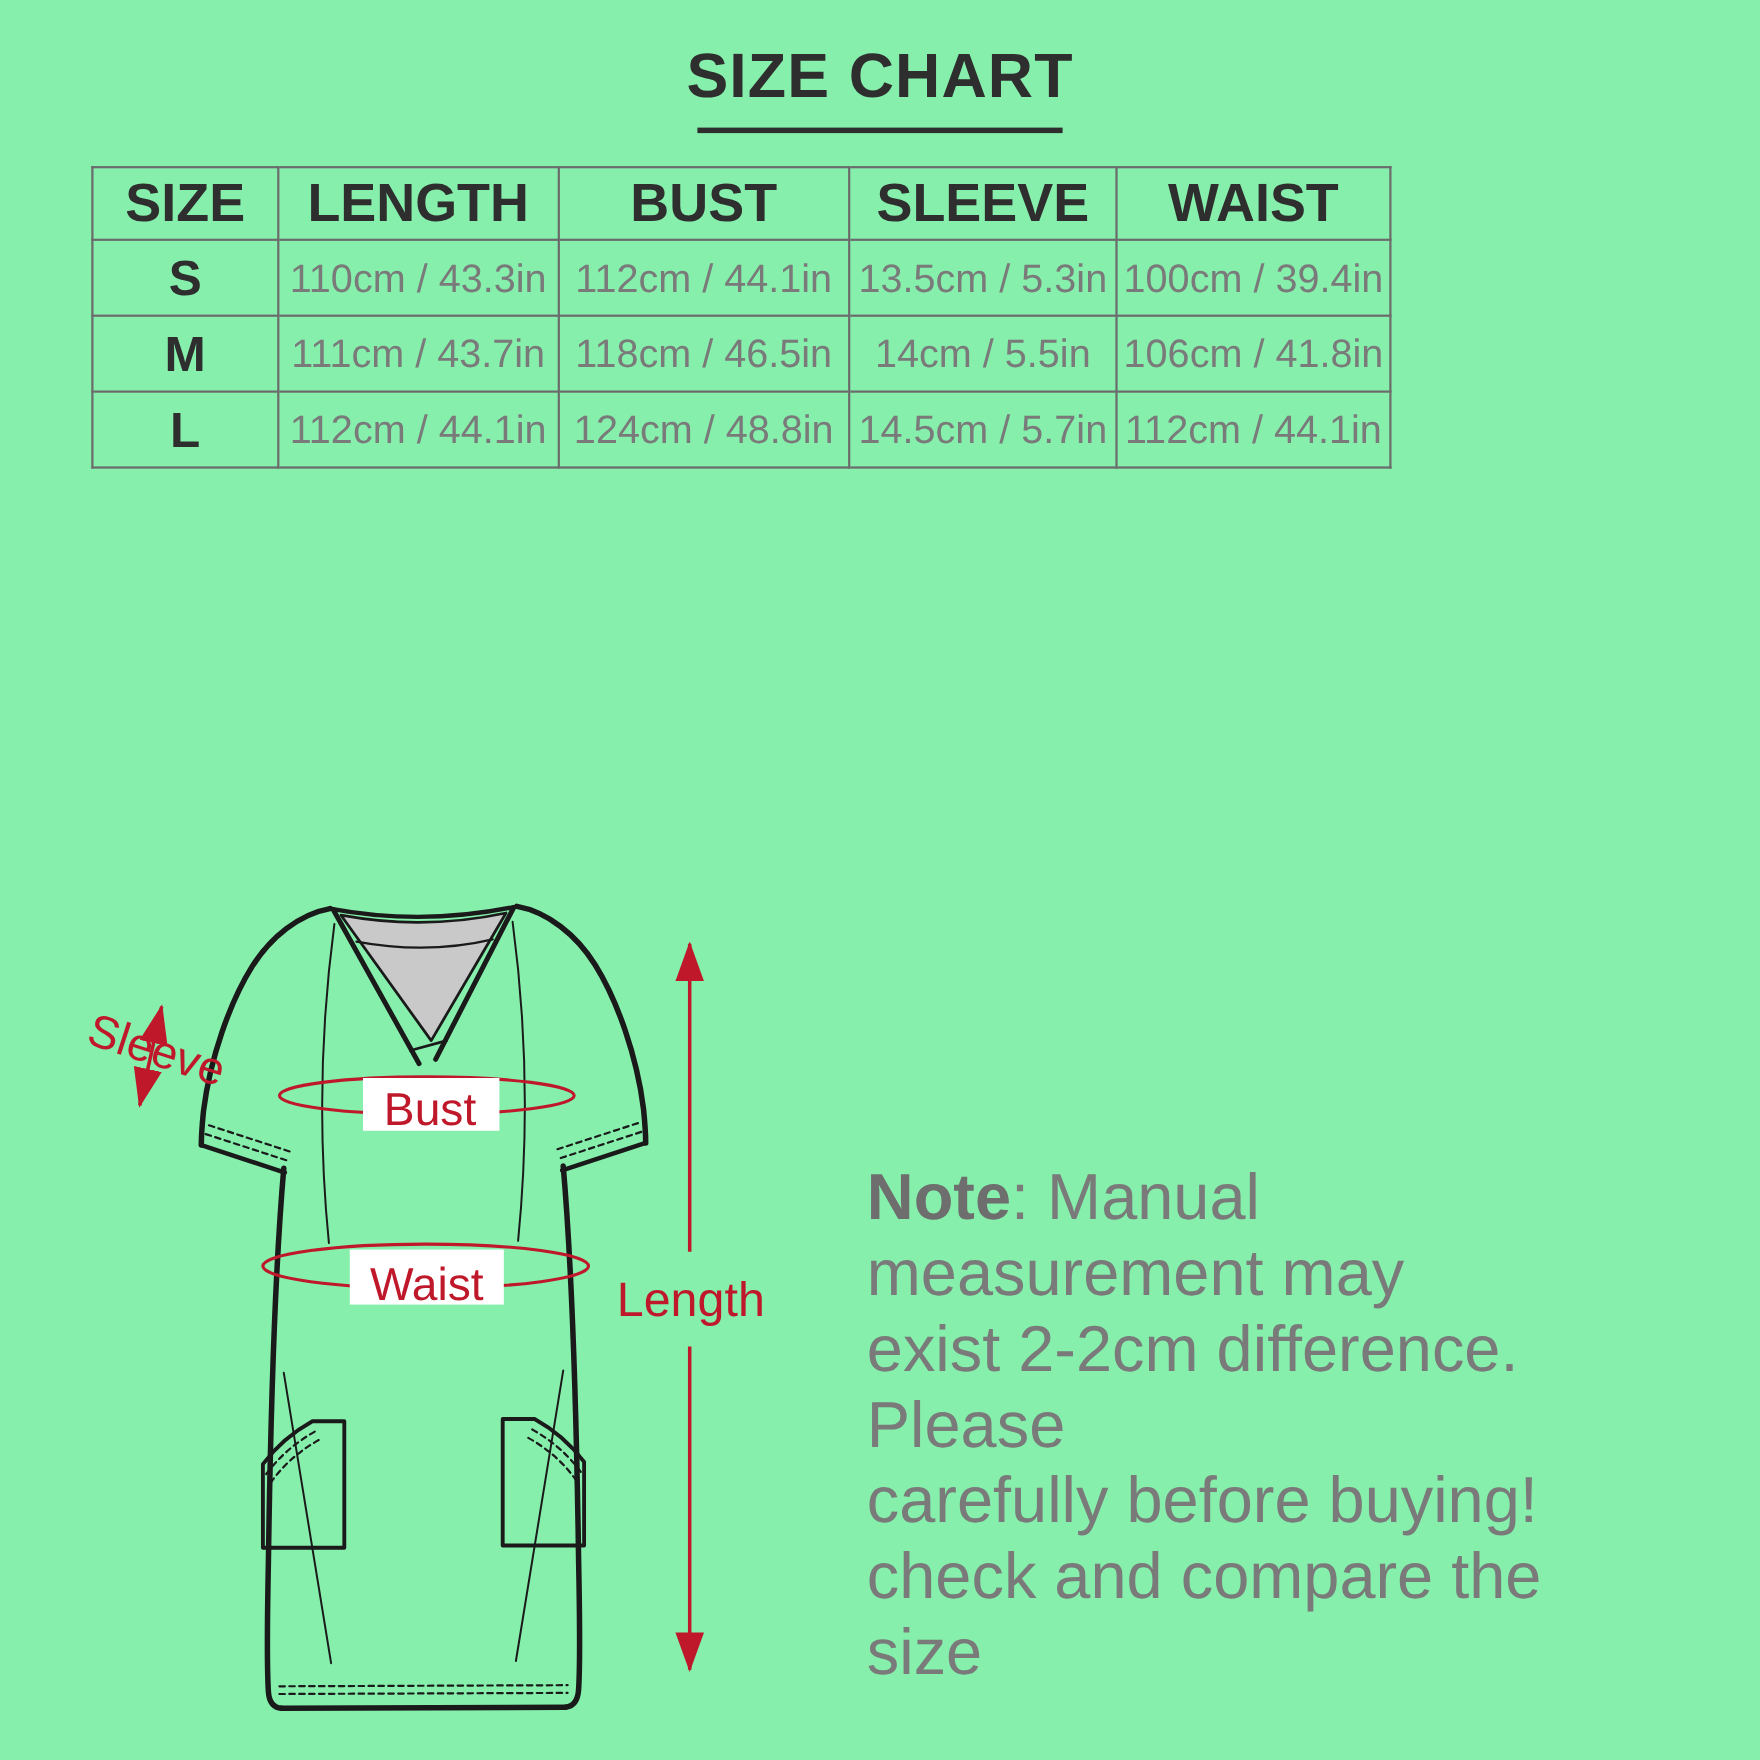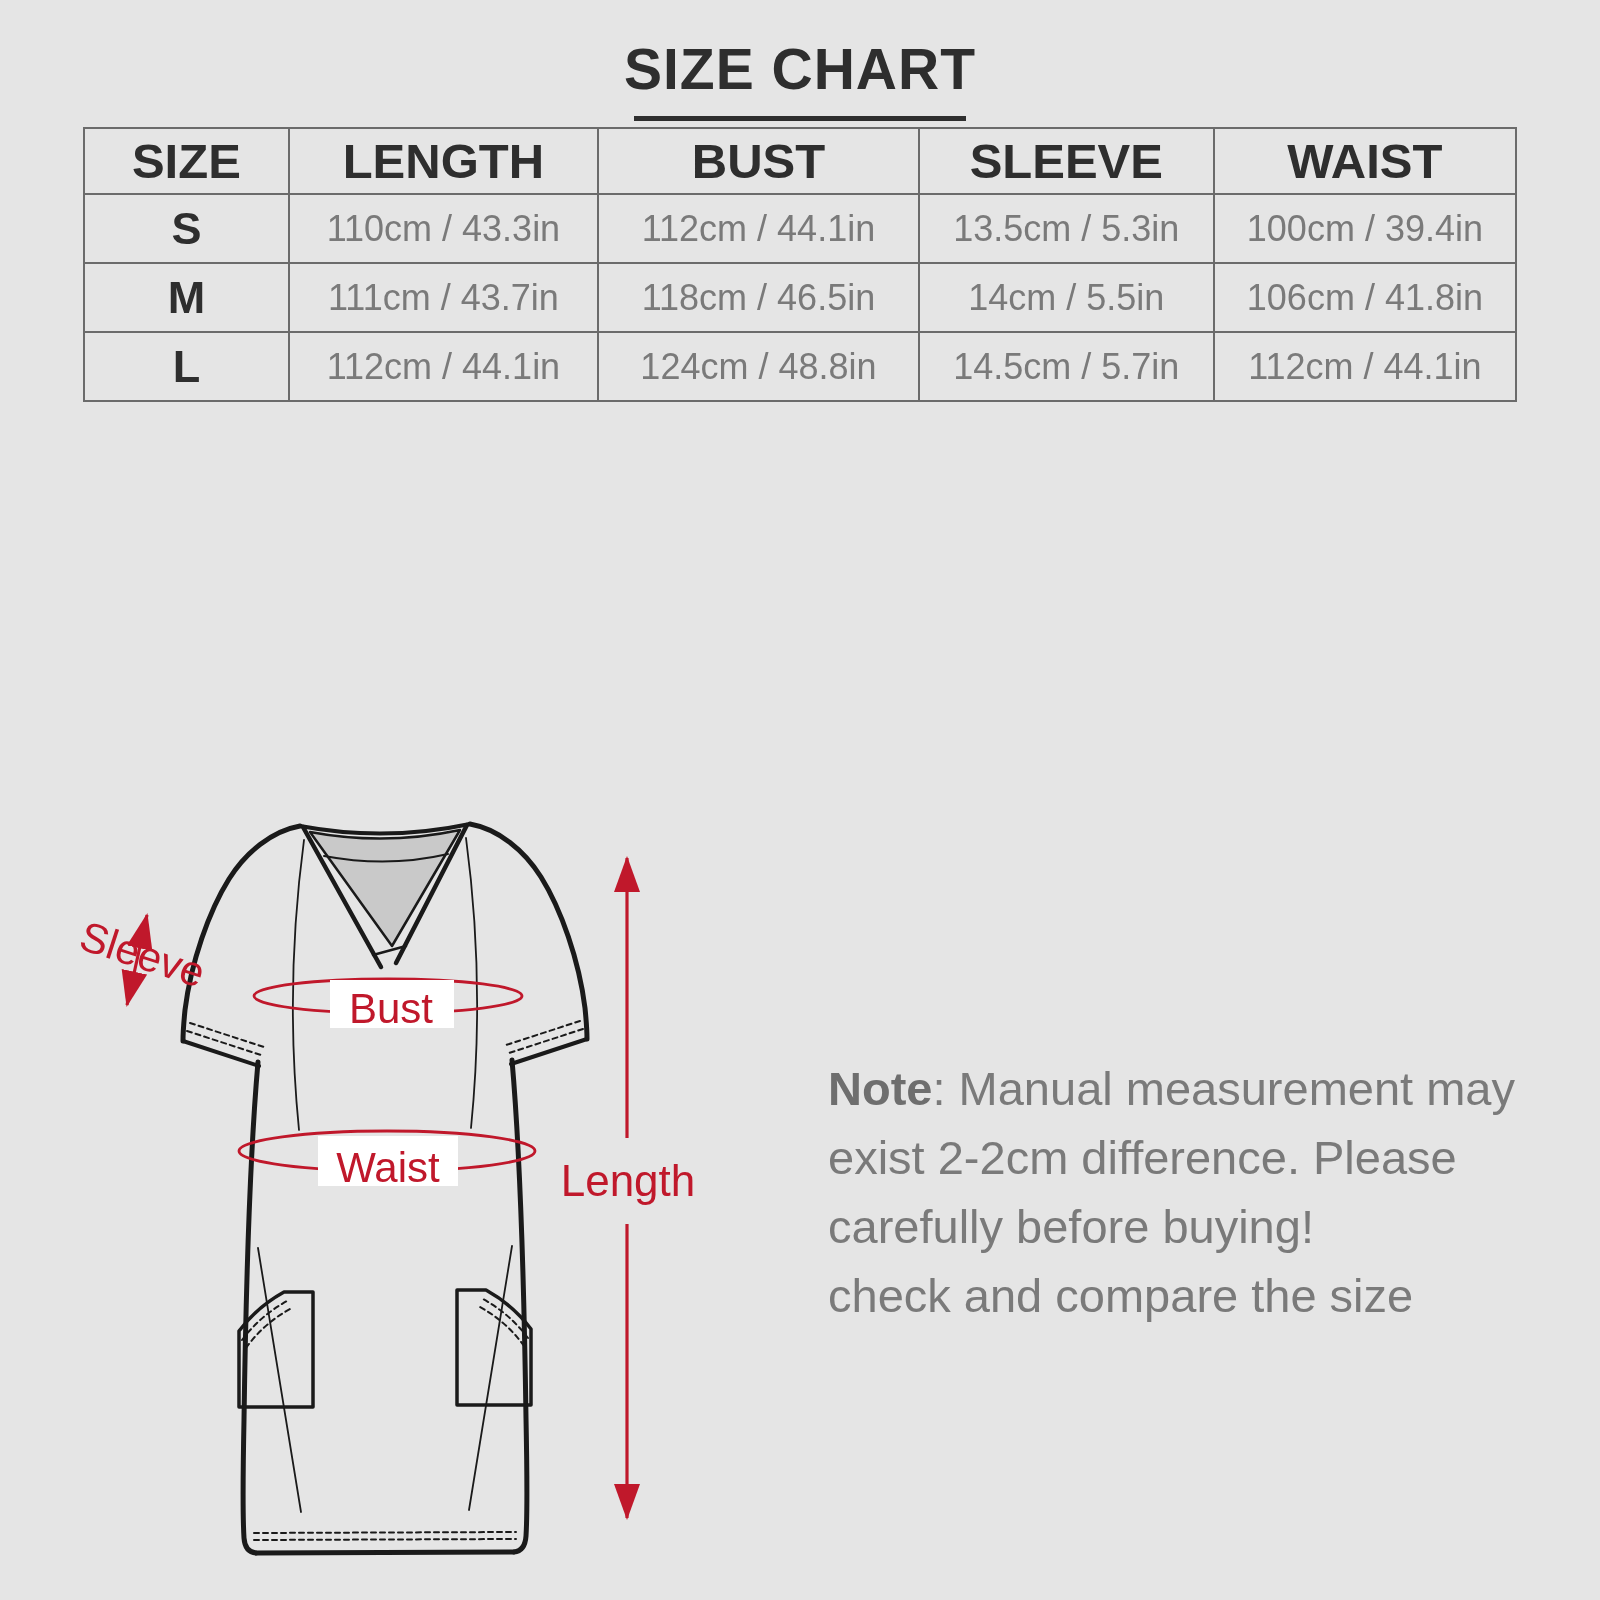--- a/index.html
+++ b/index.html
@@ -2,52 +2,52 @@
 <html style="--accent: #c0182b; --ink: #2e2e2e; --muted: #7a7a7a; --line: #6b6b6b; --outline: #1a1a1a; --neckgray: #c9c9c9;"><head>
 <meta charset="utf-8">
 <style>
   :root{
     --accent:#c0182b; --ink:#2e2e2e; --muted:#7a7a7a;
     --line:#6b6b6b; --outline:#1a1a1a; --neckgray:#c9c9c9;
   }
   *{box-sizing:border-box; margin:0; padding:0;}
   html,body{background:#fff;}
   .page{
-    position:relative; width:1600px; height:1600px; background:#e5e5e5;
+    position:relative; width:1600px; height:1600px; background:#86efac;
     font-family:"Liberation Sans", sans-serif; overflow:hidden;
   }
   .title{
     position:absolute; top:36px; left:0; width:100%;
     text-align:center; font-size:57px; font-weight:bold;
     color:var(--ink); letter-spacing:1px;
   }
   .title-underline{
     position:absolute; top:116px; left:50%; transform:translateX(-50%);
     width:332px; height:5px; background:var(--ink);
   }
   table.size-table{
-    position:absolute; top:127px; left:83px; width:1434px;
+    position:absolute; top:151px; left:83px; width:1182px;
     border-collapse:collapse; table-layout:fixed;
   }
   table.size-table th, table.size-table td{
     border:2px solid var(--line); text-align:center; vertical-align:middle;
   }
   table.size-table th{ height:66px; font-size:49px; font-weight:bold; color:var(--ink);}
   table.size-table td{ height:69px; font-size:36px; color:var(--muted);}
   table.size-table td.size-col{ font-size:45px; font-weight:bold; color:var(--ink);}
   svg.diagram{ position:absolute; left:0; top:780px; width:800px; height:820px;}
   .sk{ stroke:var(--outline); fill:none; stroke-linecap:round; stroke-linejoin:round;}
   .sr{ stroke:var(--accent); fill:none;}
   .fr{ fill:var(--accent); stroke:none;}
   .fgray{ fill:var(--neckgray);}
   .dash{ stroke-dasharray:5 4;}
   .redtext{ fill:var(--accent); font-family:"Liberation Sans", sans-serif;}
   .note{
     position:absolute; left:788px; top:1054px; width:720px;
-    font-size:47px; line-height:69px; color:var(--muted);margin-left:40px;
+    font-size:59px; line-height:69px; color:var(--muted);
   }
   .note b{ font-weight:bold; color:#6e6e6e;}
 </style>
 </head>
 <body>
 
 <div class="page">
 
   <div class="title">SIZE CHART</div>
   <div class="title-underline"></div>

